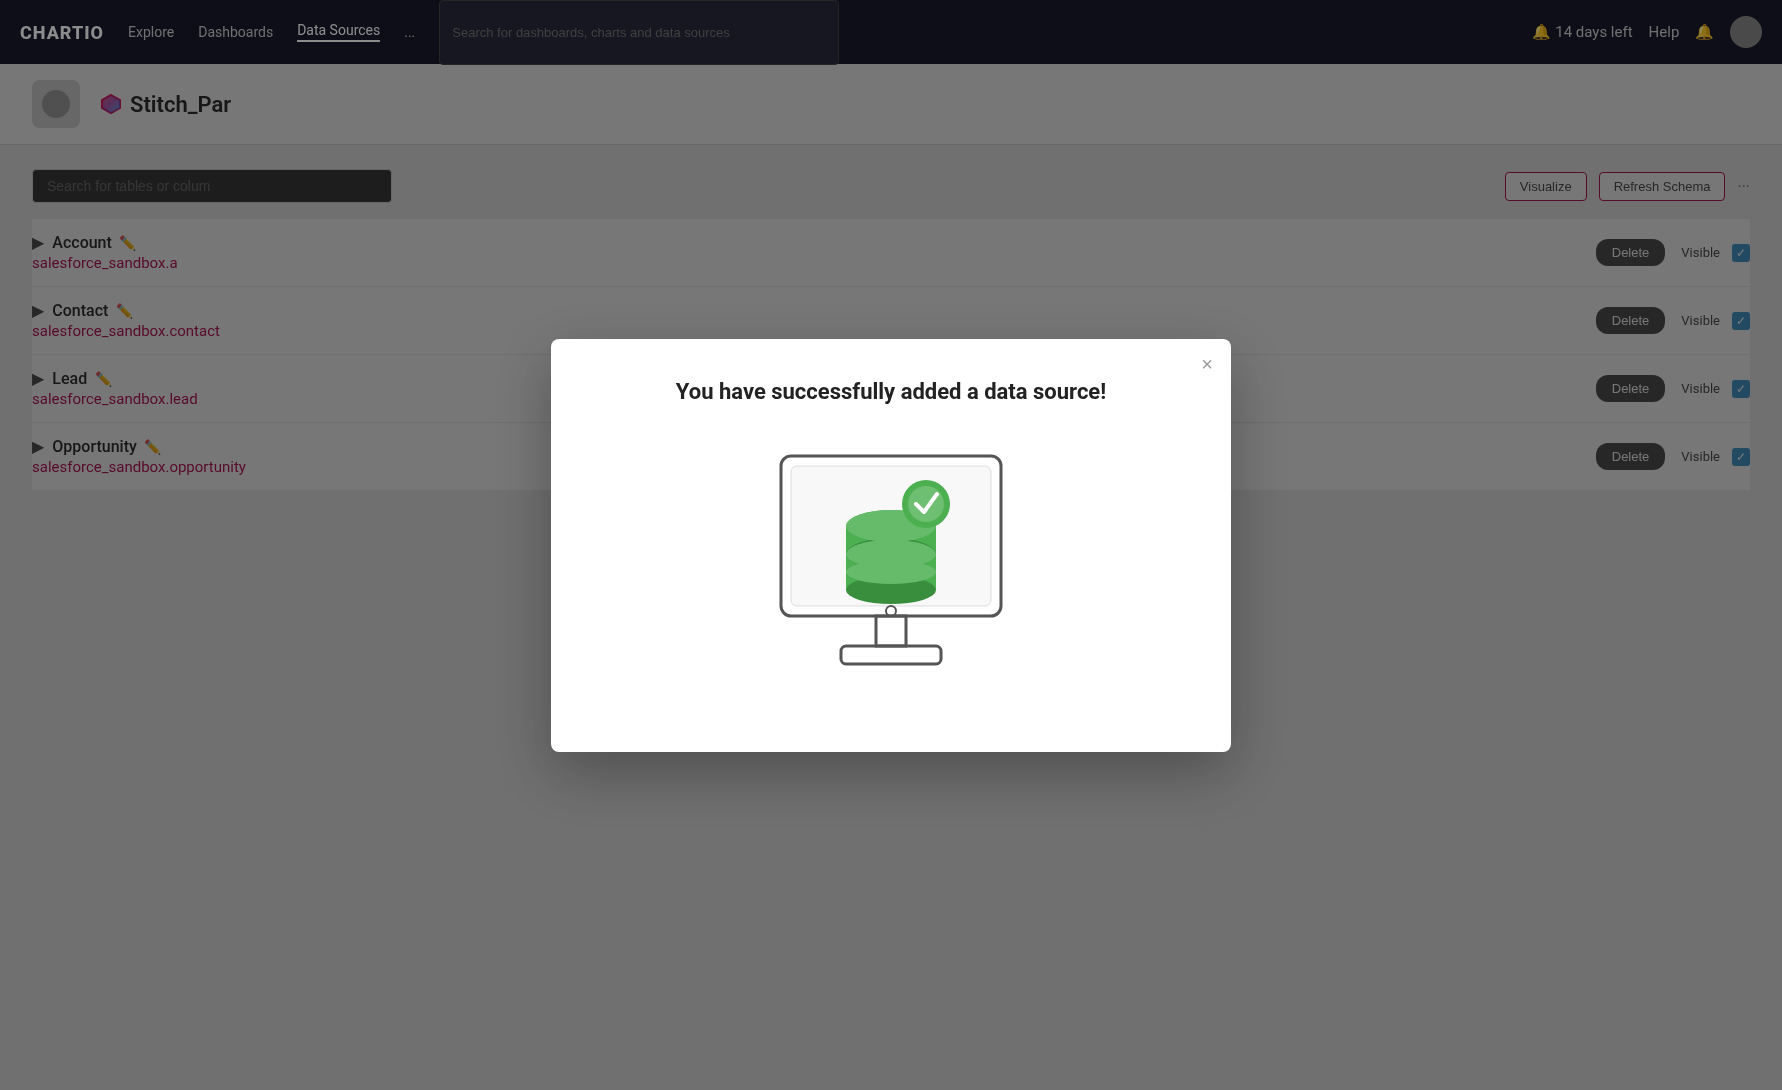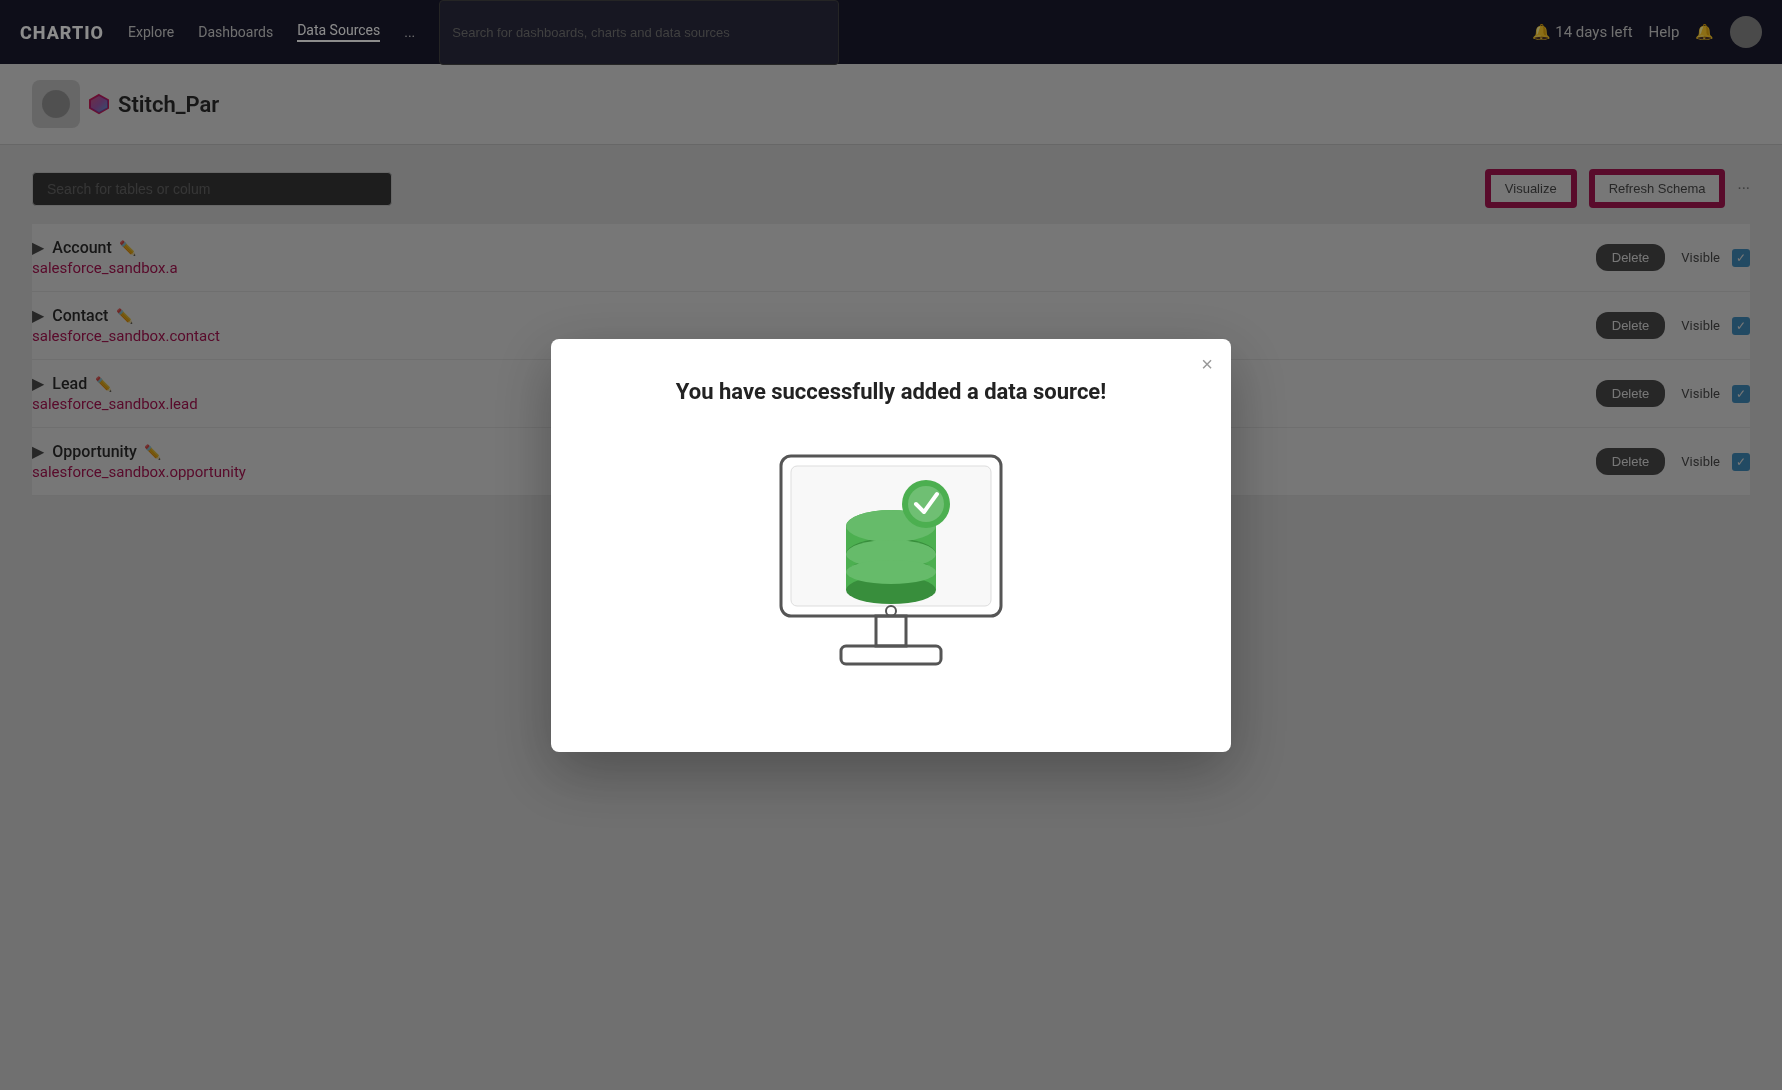--- a/index.html
+++ b/index.html
@@ -65,21 +65,21 @@
       background: white;
       padding: 16px 32px;
       display: flex;
       align-items: center;
       justify-content: space-between;
       border-bottom: 1px solid #ddd;
     }
     .page-header-left {
       display: flex;
       align-items: center;
-      gap: 8px;
+      gap: 20px;
     }
     .data-source-icon {
       width: 48px; height: 48px;
       background: #ddd;
       border-radius: 8px;
       display: flex; align-items: center; justify-content: center;
     }
     .page-title { font-size: 22px; font-weight: 600; color: #333; }
     .page-header-right { display: flex; align-items: center; gap: 16px; }
     .progress-badge {
@@ -132,21 +132,21 @@
     }
     .schema-toolbar {
       display: flex;
       justify-content: flex-end;
       align-items: center;
       gap: 12px;
       margin-bottom: 12px;
     }
     .schema-btn {
       background: white;
-      border: 6px solid #be185d;
+      border: 1px solid #be185d;
       border-radius: 4px;
       padding: 6px 14px;
       font-size: 13px;
       cursor: pointer;
       color: #555;
     }
     .table-list { margin-top: 16px; }
     .table-row {
       background: white;
       border-bottom: 1px solid #eee;

